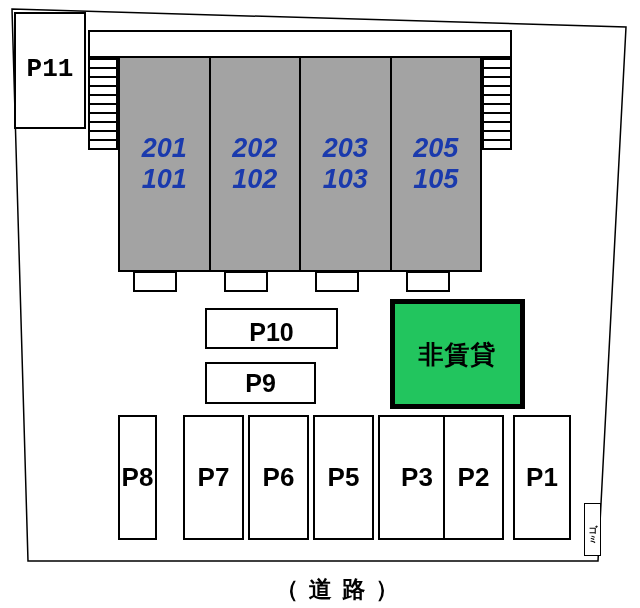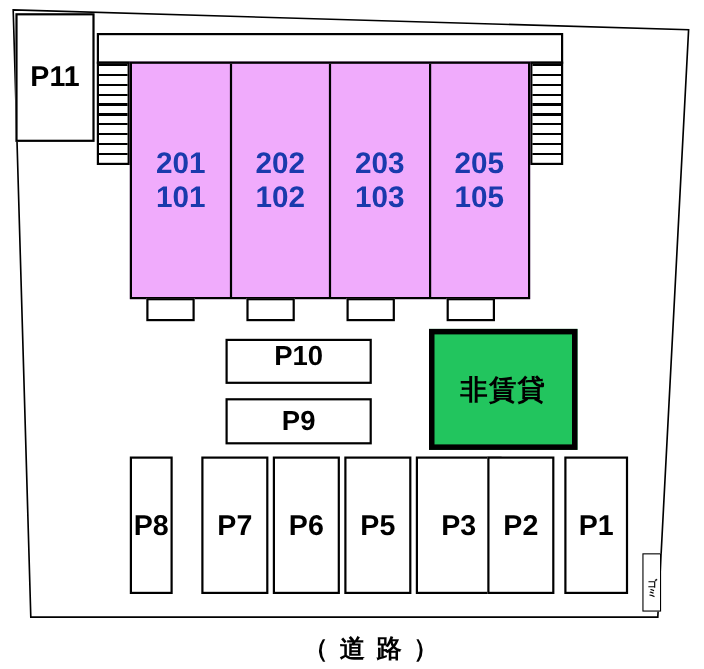--- a/index.html
+++ b/index.html
@@ -6,42 +6,42 @@
   #canvas{
     position:relative;width:640px;height:608px;background:#ffffff;
     font-family:"Liberation Sans","DejaVu Sans",sans-serif;overflow:hidden;
   }
   .abs{position:absolute;box-sizing:border-box;}
   .box{position:absolute;box-sizing:border-box;background:#fff;border:2px solid #000;}
   .lbl{font-weight:bold;color:#000;}
   
   #boundary{position:absolute;left:0;top:0;width:640px;height:608px;}
   
-  #p11{left:14px;top:12px;width:72px;height:117px;text-align:center;}
+  #p11{left:14px;top:12px;width:72px;height:117px;text-align:center;font-family:Liberation Mono, monospace;}
   #p11 .lbl{display:block;margin-top:40px;font-size:26px;}
   
   #band{left:88px;top:30px;width:424px;height:28px;border:2px solid #000;}
   .stairs{
     position:absolute;box-sizing:border-box;width:30px;height:94px;top:56px;
     border:2px solid #000;
     background:repeating-linear-gradient(to bottom,#000 0px,#000 2px,#fff 2px,#fff 9px);
   }
   #stairs-left{left:88px;}
   #stairs-right{left:482px;}
   #units{left:118px;top:56px;width:364px;height:216px;border:2px solid #000;display:flex;}
   .unit{
     flex:1;display:flex;flex-direction:column;align-items:center;justify-content:center;
     box-sizing:border-box;
   }
   .unit + .unit{border-left:2px solid #000;}
   .unit span{display:block;font-weight:bold;font-size:27px;line-height:1.15;color:#1a3aad;}
   .porch{position:absolute;box-sizing:border-box;top:271px;width:44px;height:21px;background:#fff;border:2px solid #000;}
   
-  #p10{left:205px;top:308px;width:133px;height:41px;display:flex;align-items:flex-start;justify-content:center;}
-  #p9{left:205px;top:362px;width:133px;height:42px;display:flex;align-items:center;justify-content:center;}
+  #p10{left:205px;top:308px;width:133px;height:41px;display:flex;align-items:flex-end;justify-content:center;}
+  #p9{left:205px;top:362px;width:111px;height:42px;display:flex;align-items:center;justify-content:center;}
   #p10 .lbl,#p9 .lbl{font-size:25px;}
   #nonrental{
     left:390px;top:299px;width:135px;height:110px;border:5px solid #000;
     display:flex;align-items:center;justify-content:center;
   }
   #nonrental .lbl{font-size:25px;letter-spacing:1px;}
   
   .pspace{
     position:absolute;box-sizing:border-box;top:415px;height:125px;background:#fff;
     border:2px solid #000;display:flex;align-items:center;justify-content:center;
@@ -75,21 +75,21 @@
 
   <div id="p11" class="box">
     <span class="lbl">P11</span>
   </div>
 
   <div id="band" class="abs" style="background:#fff;"></div>
 
   <div id="stairs-left" class="stairs"></div>
   <div id="stairs-right" class="stairs"></div>
 
-  <div id="units" class="abs" style="background:#f0abfc;">
+  <div id="units" class="abs" style="background:#a3a3a3;font-style:italic;">
     <div class="unit">
       <span>201</span>
       <span>101</span>
     </div>
     <div class="unit">
       <span>202</span>
       <span>102</span>
     </div>
     <div class="unit">
       <span>203</span>

